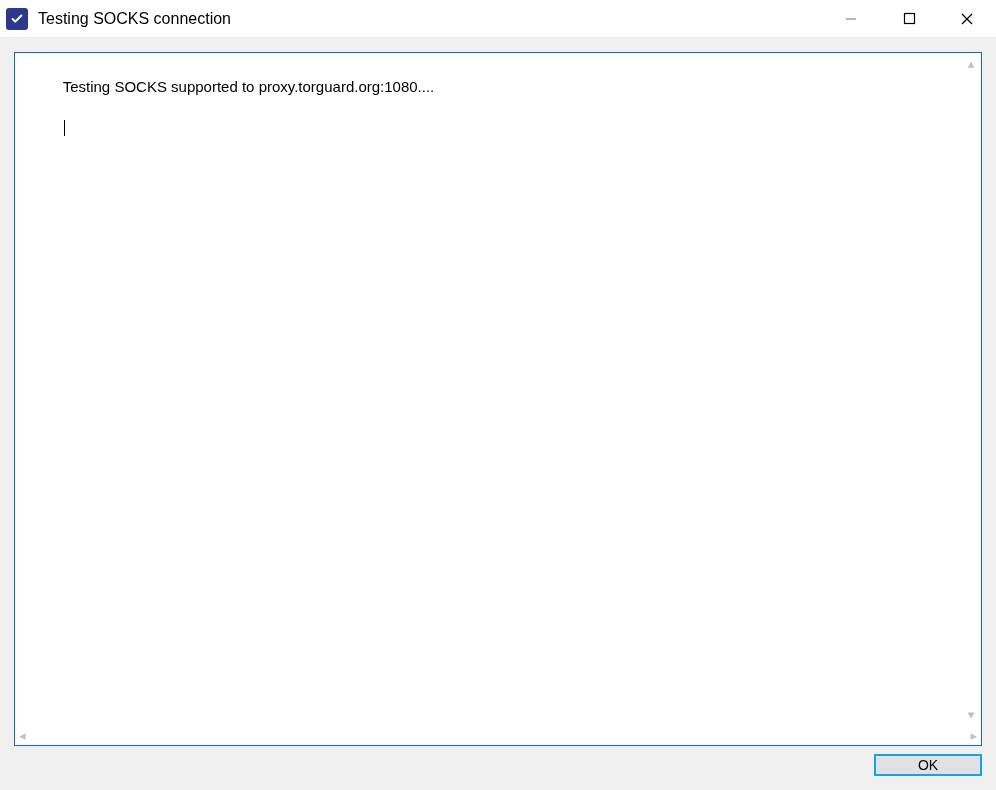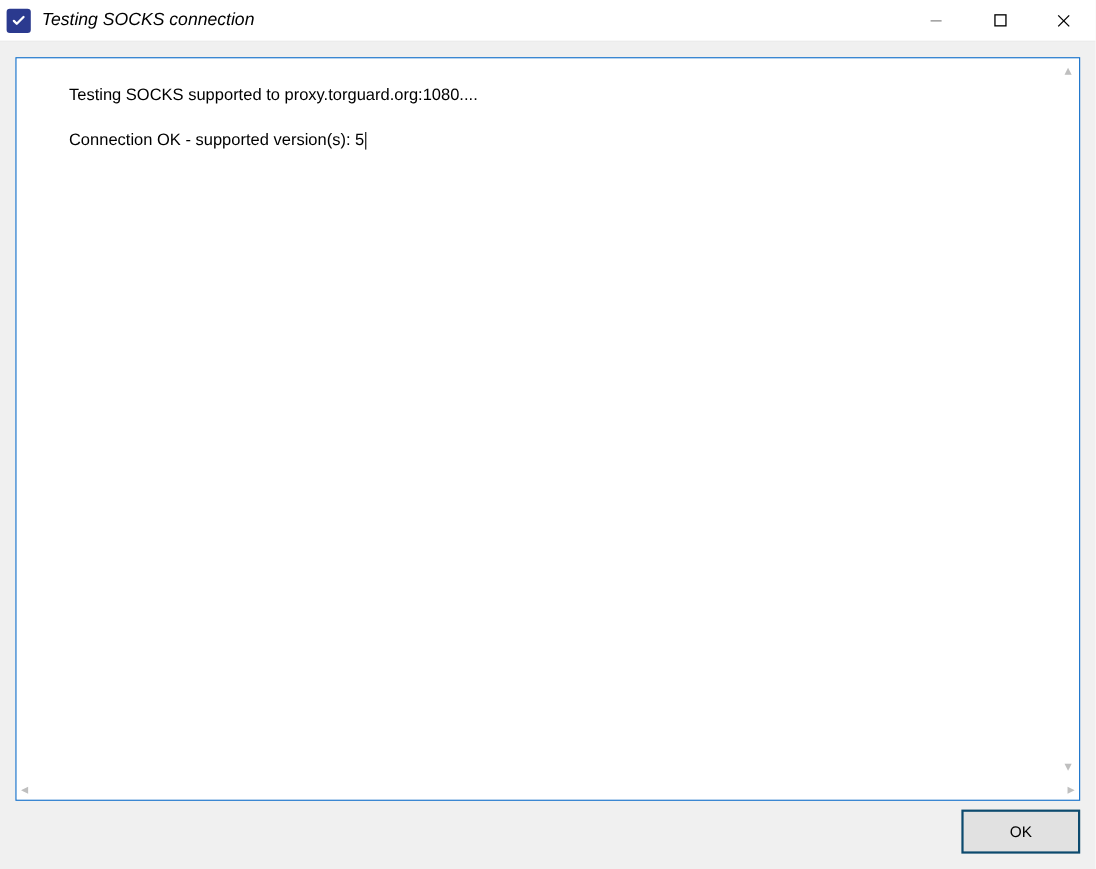--- a/index.html
+++ b/index.html
@@ -23,21 +23,20 @@
       flex-direction: column;
     }
     .titlebar {
       height: 38px;
       background: #ffffff;
       display: flex;
       align-items: center;
       padding-left: 6px;
       border-bottom: 1px solid #e8e8e8;
       flex-shrink: 0;
-      font-style: italic;
     }
     .app-icon {
       width: 22px;
       height: 22px;
       background: #2b3a8f;
       border-radius: 3px;
       margin-right: 10px;
       display: flex;
       align-items: center;
       justify-content: center;
@@ -133,23 +132,23 @@
       padding: 0 4px;
     }
     .button-row {
       display: flex;
       justify-content: flex-end;
       padding-top: 8px;
       flex-shrink: 0;
     }
     .ok-btn {
       min-width: 108px;
-      height: 40px;
+      height: 22px;
       background: #e1e1e1;
-      border: 2px solid #0c4a6e;
+      border: 2px solid #0ea5e9;
       color: #000;
       font-size: 14px;
       cursor: default;
       padding: 0 8px;
     }
   </style>
 </head>
 <body>
 
 <div class="window">
@@ -180,21 +179,21 @@
       </button>
     </div>
   </div>
 
   <div class="client-area">
 
     <div class="log-box">
       <div class="log-body">
         <div class="log-content">
           <span>Testing SOCKS supported to proxy.torguard.org:1080....</span><br>
-          <span>Connection OK - supported version(s): 5</span><span class="caret"></span>
+          <span class="caret"></span>
         </div>
         <div class="vscroll">
           <span class="arrow">▴</span>
           <span class="arrow">▾</span>
         </div>
       </div>
       <div class="hscroll">
         <span class="arrow">◂</span>
         <span class="arrow">▸</span>
       </div>

